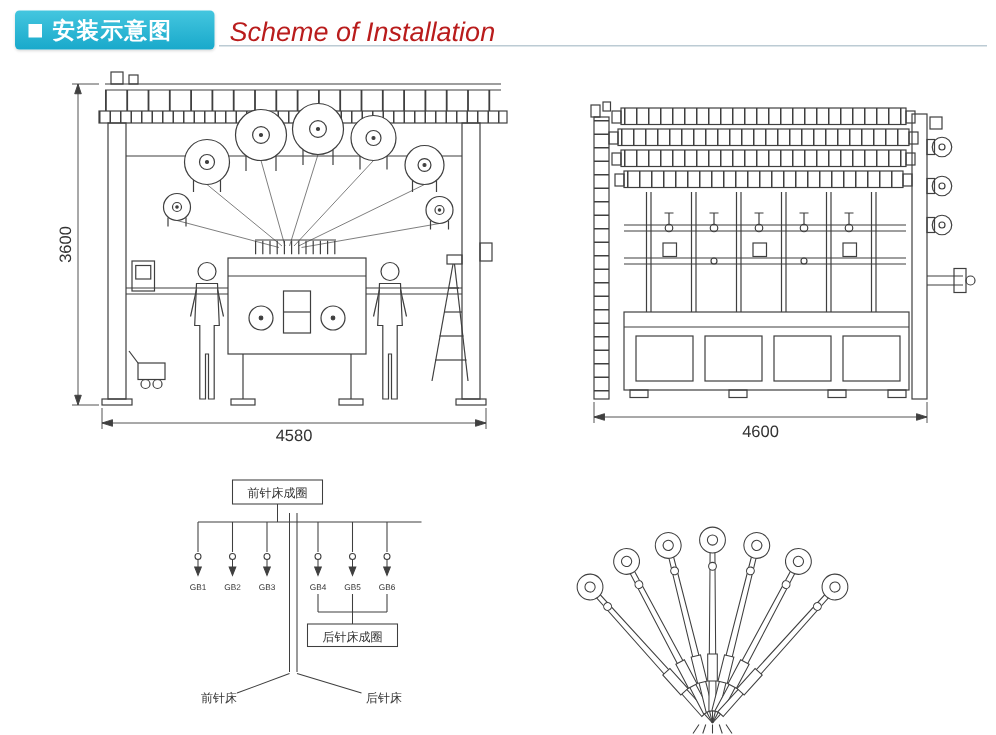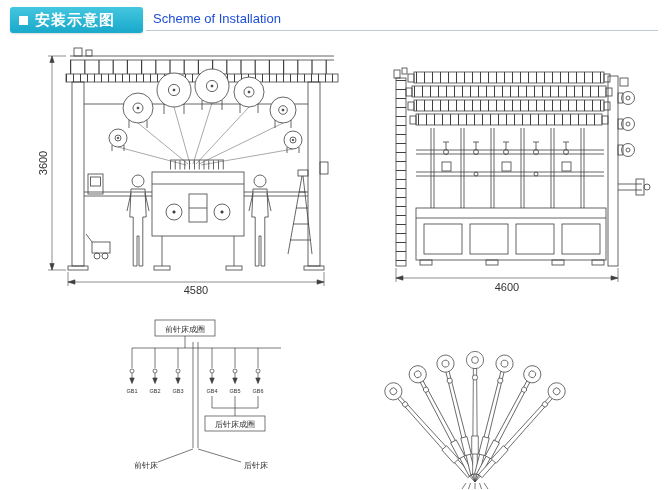--- a/index.html
+++ b/index.html
@@ -8,21 +8,21 @@
   .page { position:relative; width:664px; height:490px; background:#fff; overflow:hidden; }
 
   .title-box {
     position:absolute; left:10px; top:7px; width:133px; height:26px;
     background:linear-gradient(180deg,#44c6df 0%, #19a9cb 100%);
     border-radius:3px; display:flex; align-items:center; padding-left:9px; gap:7px;
     box-shadow:0 1px 2px rgba(0,0,0,.15);
   }
   .bullet { width:9px; height:9px; background:#fff; display:inline-block; }
   .title-zh { color:#fff; font-size:15px; font-weight:bold; letter-spacing:1px; white-space:nowrap; }
-  .title-en { position:absolute; left:153px; top:11px; font-size:13px; color:#1d4ed8; }
+  .title-en { position:absolute; left:153px; top:11px; font-size:18px; color:#b91c1c;font-style:italic; }
   .header-line { position:absolute; left:146px; top:30px; width:512px; height:1px; background:#bccbd4; }
 
   svg.drawing { position:absolute; overflow:visible; }
   #front-view { left:40px;  top:44px;  }
   #side-view  { left:386px; top:58px;  }
   #threading  { left:108px; top:316px; }
   #fan        { left:368px; top:326px; }
 
   .dim-text { font-size:11px; fill:#333; font-family:"Liberation Sans", sans-serif; }
   .cjk  { font-size:8px;  fill:#333; font-family:"Liberation Sans", sans-serif; }

